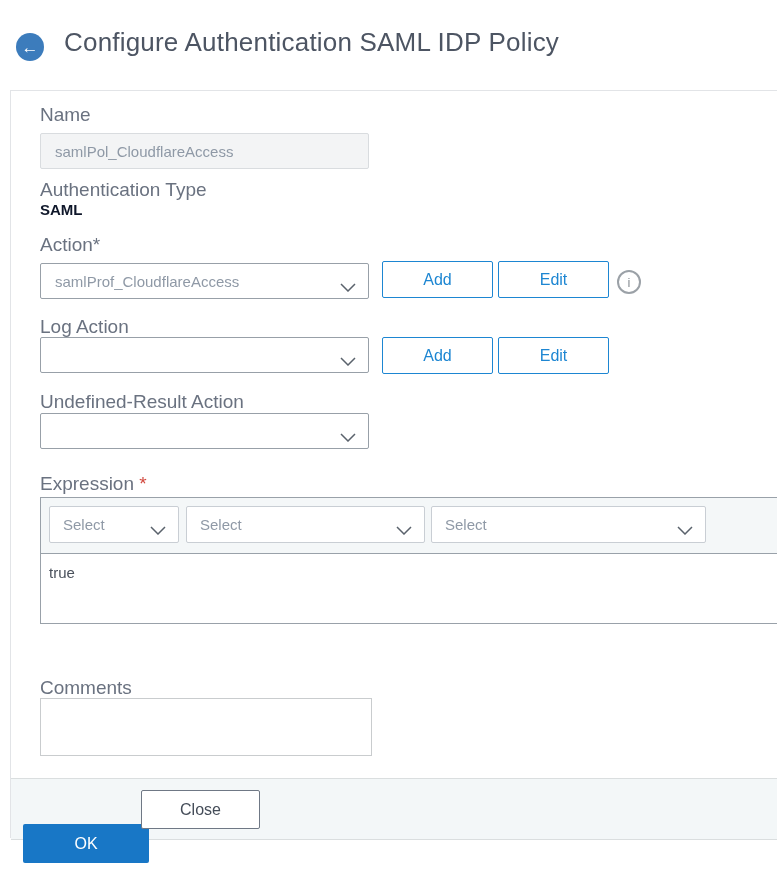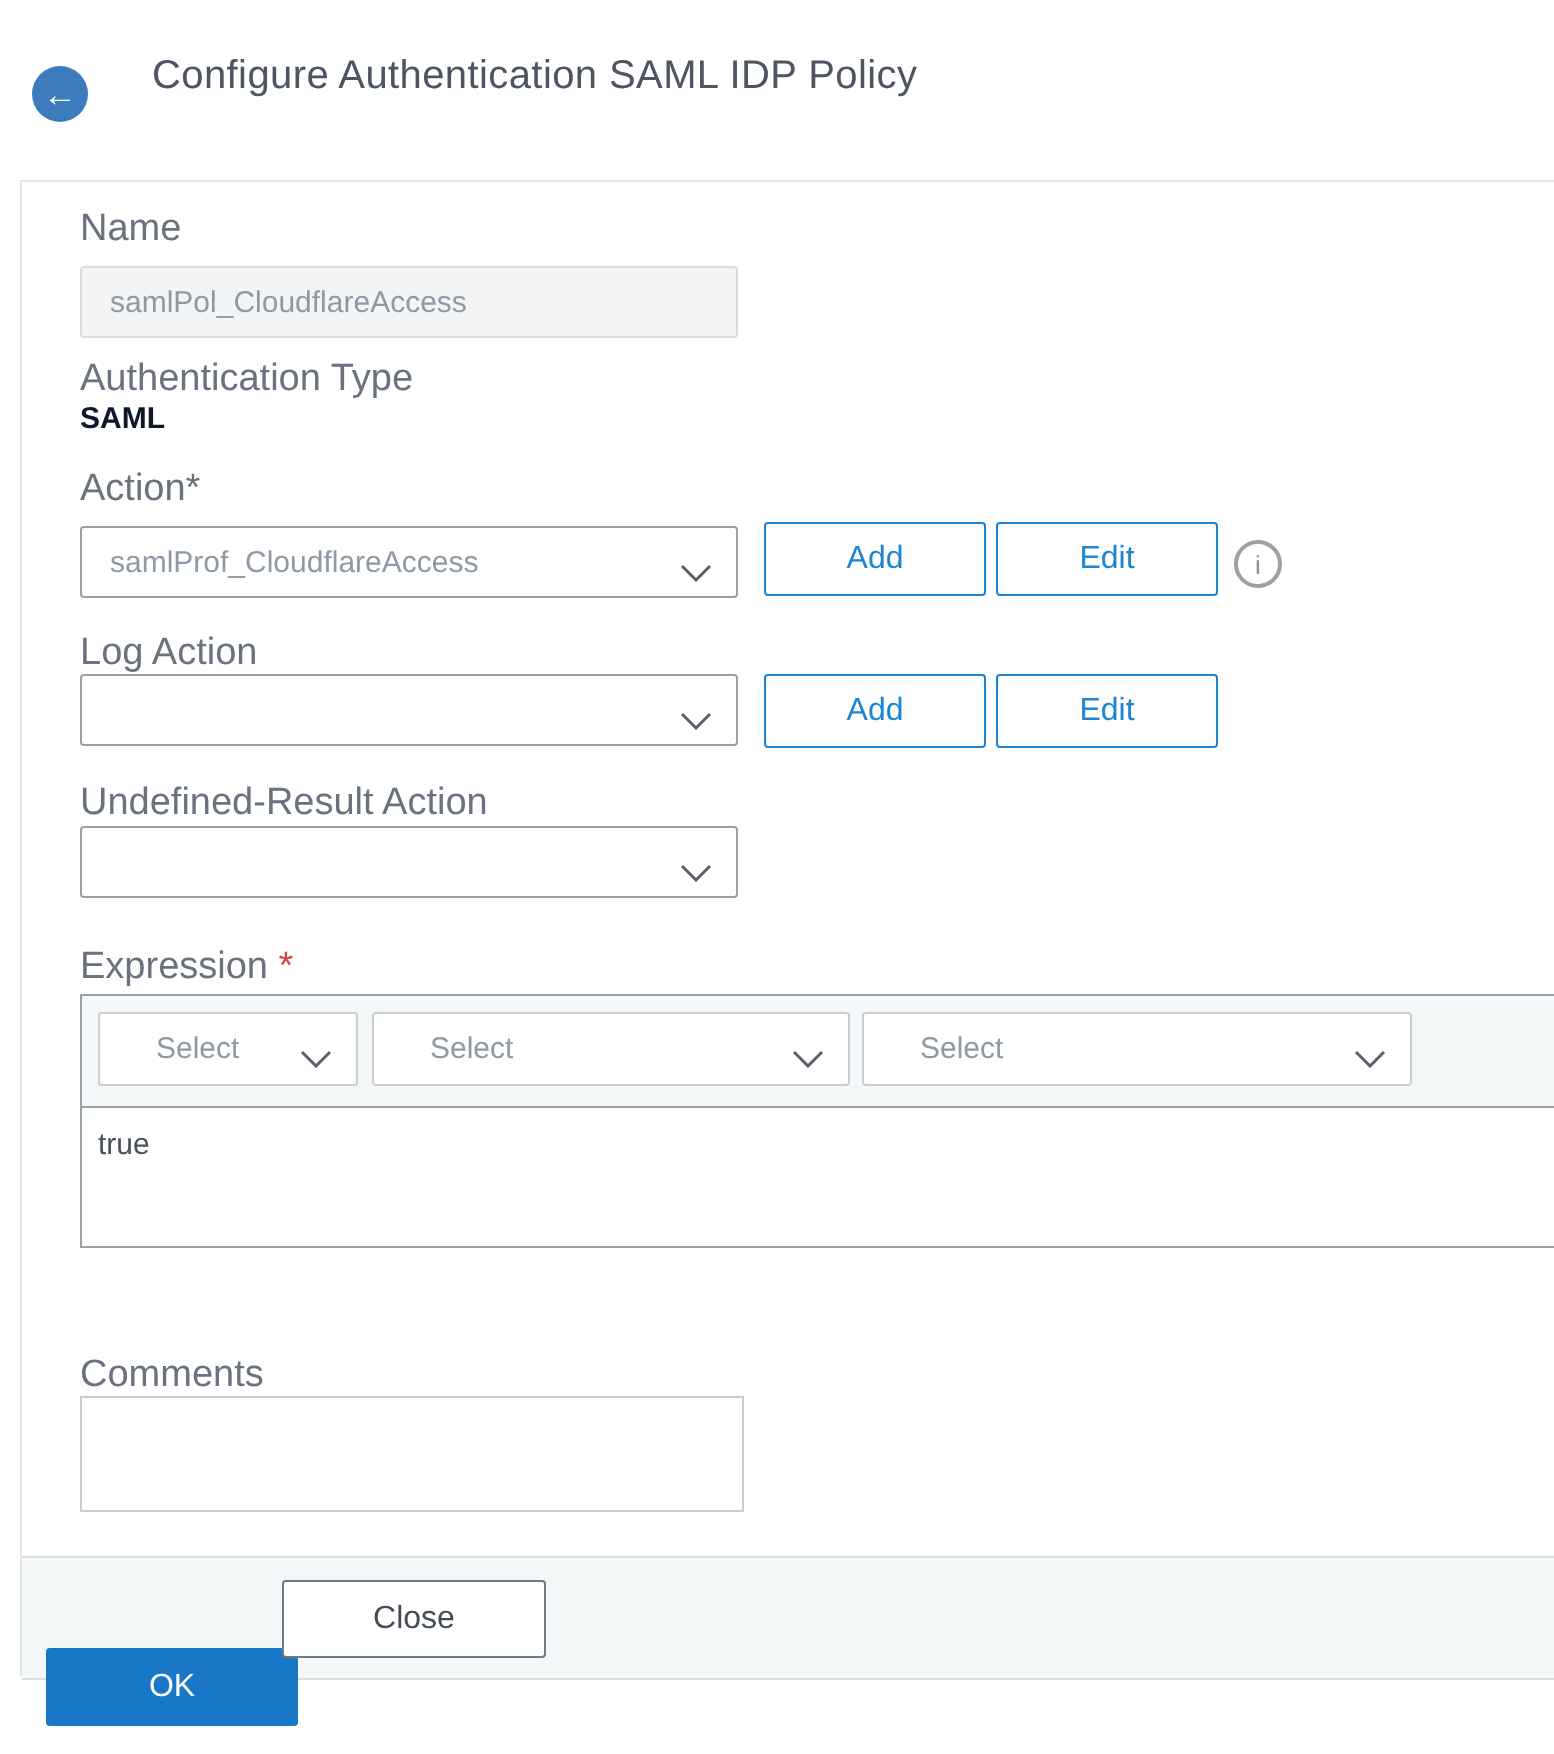--- a/index.html
+++ b/index.html
@@ -16,22 +16,22 @@
   
   .back-btn {
     position: absolute; left: 16px; top: 33px;
     width: 28px; height: 28px; border-radius: 50%;
     background: #3c7cbc; color: #ffffff;
     display: flex; align-items: center; justify-content: center;
     font-size: 17px; line-height: 1; cursor: pointer;
   }
   .page-title {
     position: absolute; left: 64px; top: 27px;
-    font-size: 20px; letter-spacing: 0.2px;
-    color: #4d5563; font-weight: 400; white-space: nowrap; margin-left: 12px;
+    font-size: 26px; letter-spacing: 0.2px;
+    color: #4d5563; font-weight: 400; white-space: nowrap;
   }
 
   
   .panel {
     position: absolute; left: 10px; top: 90px;
     width: 880px; height: 748px;
     border-top: 1px solid #e2e4e7;
     border-left: 1px solid #e2e4e7;
     box-sizing: border-box;
   }
@@ -81,21 +81,21 @@
   }
   .expr-toolbar {
     position: relative; height: 55px; background: #f4f7f8;
     border-bottom: 1px solid #99a1a9;
   }
   .expr-select {
     position: absolute; top: 8px; height: 37px;
     box-sizing: border-box; background: #ffffff;
     border: 1px solid #c9ced4; border-radius: 2px;
     font-size: 15px; color: #8f99a6;
-    display: flex; align-items: center; padding-left: 28px; cursor: pointer;
+    display: flex; align-items: center; padding-left: 13px; cursor: pointer;
   }
   .expr-select .chev { top: 14px; }
   .expr-s1 { left: 8px;  width: 130px; }
   .expr-s2 { left: 145px; width: 239px; }
   .expr-s3 { left: 390px; width: 275px; }
   .expr-text {
     position: relative; height: 69px; background: #ffffff;
     font-size: 15px; color: #4a515c; padding: 10px 8px;
     box-sizing: border-box;
   }
@@ -114,21 +114,21 @@
     box-sizing: content-box;
   }
   .btn-ok {
     position: absolute; left: 12px; top: 11px; width: 126px; height: 39px;
     background: #1877c6; color: #ffffff; border: none; border-radius: 2px;
     font-size: 16px; display: flex; align-items: center; justify-content: center;
     cursor: pointer;
     margin-top: 34px;
   }
   .btn-close {
-    position: absolute; left: 130px; top: 11px; width: 132px; height: 39px;
+    position: absolute; left: 130px; top: 11px; width: 119px; height: 39px;
     box-sizing: border-box; background: #ffffff; color: #444c58;
     border: 1px solid #6f7885; border-radius: 2px; font-size: 16px;
     display: flex; align-items: center; justify-content: center;
     cursor: pointer;
     text-align: right;
   }
 </style>
 </head>
 <body>
 

